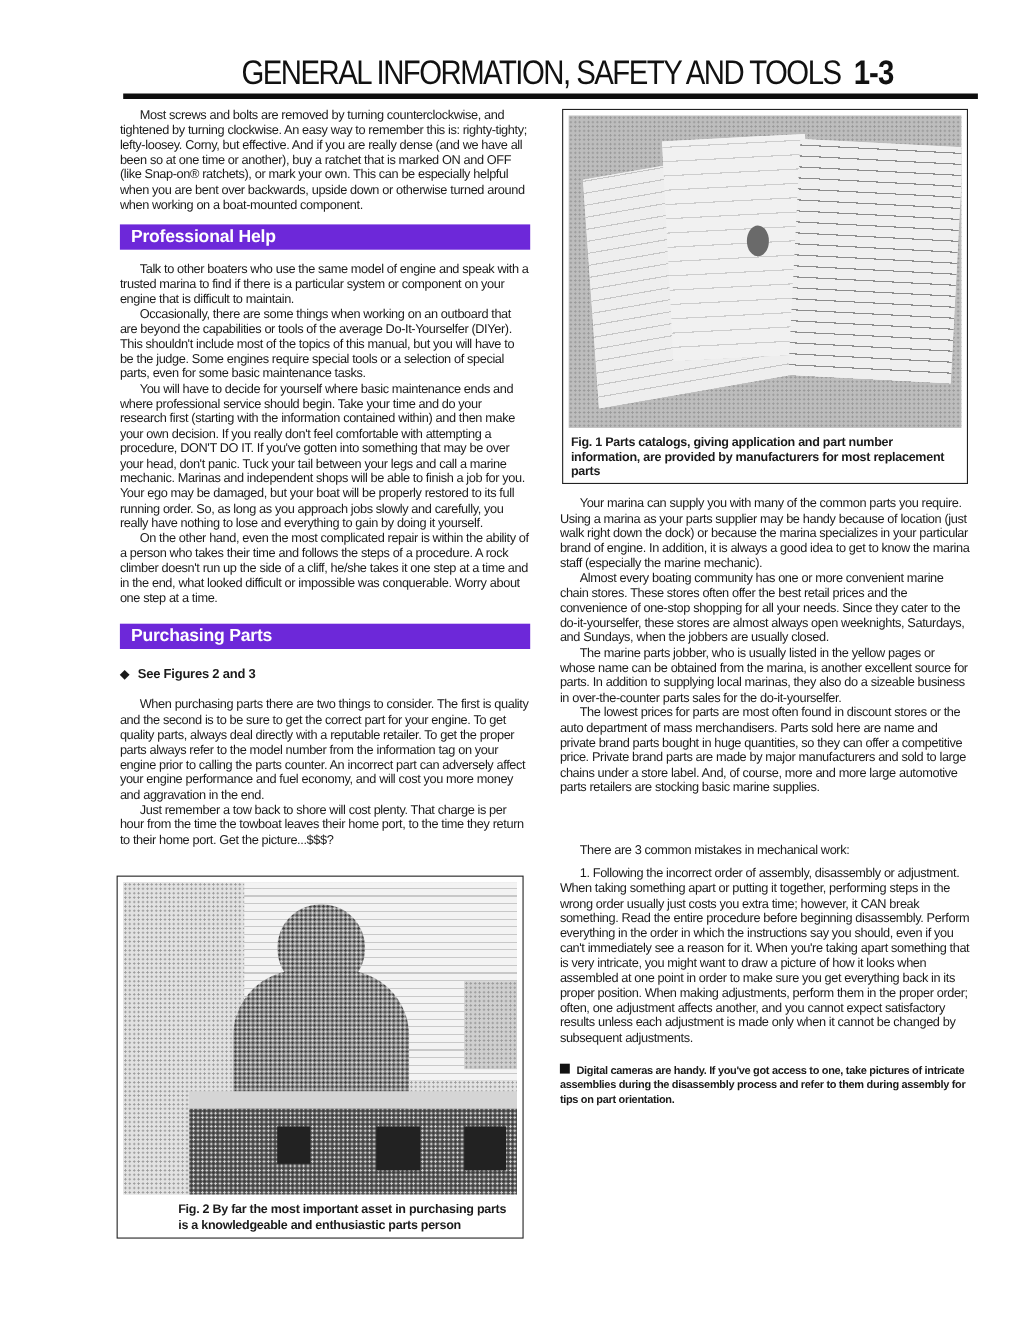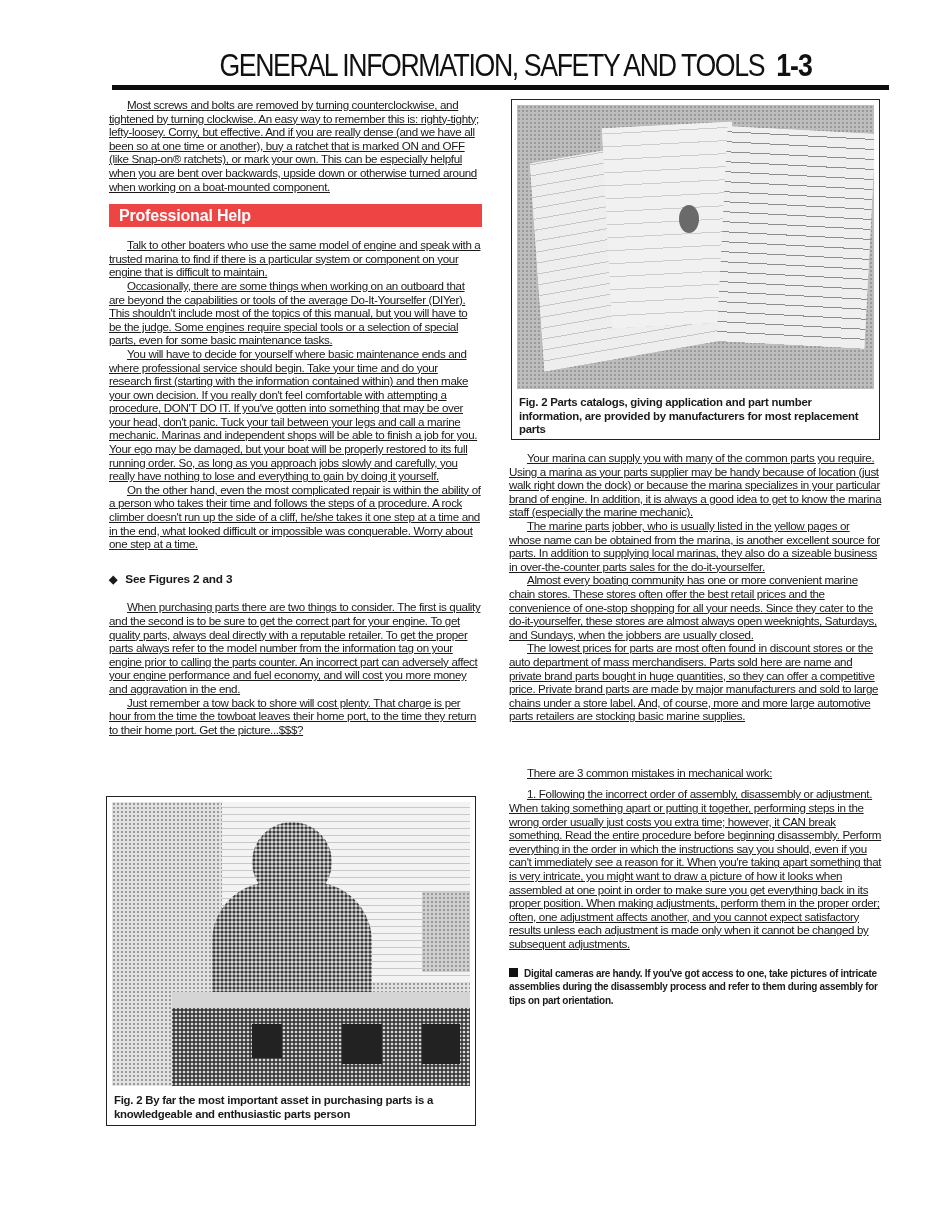--- a/index.html
+++ b/index.html
@@ -6,27 +6,27 @@
   body { width:935px; height:1209px; position:relative; overflow:hidden;
          font-family:"Liberation Sans", sans-serif; color:#1a1a1a; }
   .page-header { position:absolute; left:0; top:0; width:864px; height:90px; }
   .header-title { position:absolute; right:52px; top:48px; font-size:31px; letter-spacing:-1.6px;
                   font-family:"Liberation Sans Narrow","Liberation Sans", sans-serif; transform:scaleX(0.86);
                   transform-origin:right center; white-space:nowrap; color:#111; }
   .header-title .pg { font-weight:bold; margin-left:14px; letter-spacing:-1px; }
   .header-rule { position:absolute; left:112px; top:85px; width:777px; height:5px; background:#0d0d0d; }
 
   .col { position:absolute; font-size:11.6px; line-height:13.6px; letter-spacing:-0.35px; }
-  .col p { margin:0; text-indent:18px; text-align:left;text-decoration:underline; }
+  .col p { margin:0; text-indent:18px; text-align:left; }
   .left-col { left:109px; top:98px; width:373px; }
   .right-col { left:509px; width:375px; }
 
-  .sec-bar { background:#ef4444; color:#fff; font-weight:bold; font-size:16px; height:23px;
+  .sec-bar { background:#6d28d9; color:#fff; font-weight:bold; font-size:16px; height:23px;
              line-height:23px; padding-left:10px; letter-spacing:-0.2px; margin:0; }
-  .bullet-ref { font-weight:bold; font-size:11.8px; margin:6px 0 14px 0; letter-spacing:-0.2px; }
+  .bullet-ref { font-weight:bold; font-size:11.8px; margin:16px 0 14px 0; letter-spacing:-0.2px; }
   .bullet-ref .diamond { display:inline-block; font-size:11px; margin-right:8px; }
 
   .figure { position:absolute; border:1.5px solid #222; background:#fff; }
   .fig-photo { position:absolute; left:5px; top:5px; right:5px; overflow:hidden; }
   .fig-caption { position:absolute; left:7px; right:6px; font-weight:bold; font-size:11.4px;
                  line-height:13.5px; letter-spacing:-0.25px; }
 
   .halftone-dark {
     background-color:#8e8e8e;
     background-image: radial-gradient(#3a3a3a 35%, transparent 40%), radial-gradient(#d8d8d8 30%, transparent 35%);
@@ -55,20 +55,21 @@
 
   <div style="height:11px"></div>
   <div class="sec-bar">Professional Help</div>
   <div style="height:11px"></div>
   <p>Talk to other boaters who use the same model of engine and speak with a trusted marina to find if there is a particular system or component on your engine that is difficult to maintain.</p>
   <p>Occasionally, there are some things when working on an outboard that are beyond the capabilities or tools of the average Do-It-Yourselfer (DIYer). This shouldn't include most of the topics of this manual, but you will have to be the judge. Some engines require special tools or a selection of special parts, even for some basic maintenance tasks.</p>
   <p>You will have to decide for yourself where basic maintenance ends and where professional service should begin. Take your time and do your research first (starting with the information contained within) and then make your own decision. If you really don't feel comfortable with attempting a procedure, DON'T DO IT. If you've gotten into something that may be over your head, don't panic. Tuck your tail between your legs and call a marine mechanic. Marinas and independent shops will be able to finish a job for you. Your ego may be damaged, but your boat will be properly restored to its full running order. So, as long as you approach jobs slowly and carefully, you really have nothing to lose and everything to gain by doing it yourself.</p>
   <p>On the other hand, even the most complicated repair is within the ability of a person who takes their time and follows the steps of a procedure. A rock climber doesn't run up the side of a cliff, he/she takes it one step at a time and in the end, what looked difficult or impossible was conquerable. Worry about one step at a time.</p>
 
   <div style="height:16px"></div>
+  <div class="sec-bar">Purchasing Parts</div>
   <div class="bullet-ref">
     <span class="diamond">◆</span><span>See Figures 2 and 3</span>
   </div>
   <p>When purchasing parts there are two things to consider. The first is quality and the second is to be sure to get the correct part for your engine. To get quality parts, always deal directly with a reputable retailer. To get the proper parts always refer to the model number from the information tag on your engine prior to calling the parts counter. An incorrect part can adversely affect your engine performance and fuel economy, and will cost you more money and aggravation in the end.</p>
   <p>Just remember a tow back to shore will cost plenty. That charge is per hour from the time the towboat leaves their home port, to the time they return to their home port. Get the picture...$$$?</p>
 </div>
 
 <div class="figure" style="left:106px; top:796px; width:368px; height:328px;">
   <div class="fig-photo halftone-light" style="height:284px;">
 
@@ -79,41 +80,41 @@
     <div class="halftone-dark" style="position:absolute; left:140px; top:20px; width:80px; height:80px; border-radius:50%;"></div>
 
     <div class="halftone-light" style="position:absolute; left:310px; top:90px; width:50px; height:80px; background-color:#cfcfcf;"></div>
 
     <div style="position:absolute; left:60px; top:190px; width:300px; height:16px; background:#d5d5d5;"></div>
     <div class="halftone-dark" style="position:absolute; left:60px; top:206px; width:300px; height:78px; background-color:#5a5a5a;"></div>
     <div style="position:absolute; left:140px; top:222px; width:30px; height:34px; background:#222;"></div>
     <div style="position:absolute; left:230px; top:222px; width:40px; height:40px; background:#222;"></div>
     <div style="position:absolute; left:310px; top:222px; width:38px; height:40px; background:#222;"></div>
   </div>
-  <div class="fig-caption" style="top:297px;">Fig. 2  By far the most important asset in purchasing parts is a knowledgeable and enthusiastic parts person</div>
+  <div class="fig-caption" style="top:297px;margin-left:48px;">Fig. 2  By far the most important asset in purchasing parts is a knowledgeable and enthusiastic parts person</div>
 </div>
 
 <div class="figure" style="left:511px; top:99px; width:367px; height:339px;">
   <div class="fig-photo halftone-light" style="height:284px; background-color:#bdbdbd;">
 
     <div style="position:absolute; left:20px; top:40px; width:200px; height:210px; background:#eeeeee; transform:skewY(-6deg) rotate(-4deg);
                 background-image:repeating-linear-gradient(0deg,#eeeeee 0 10px,#c6c6c6 10px 11px);"></div>
     <div style="position:absolute; left:90px; top:20px; width:130px; height:200px; background:#f1f1f1; transform:rotate(-3deg);
                 background-image:repeating-linear-gradient(0deg,#f1f1f1 0 12px,#cdcdcd 12px 13px);"></div>
     <div style="position:absolute; left:205px; top:25px; width:148px; height:215px; background:#efefef; transform:rotate(3deg);
                 background-image:repeating-linear-gradient(0deg,#efefef 0 9px,#8c8c8c 9px 10px);"></div>
     <div style="position:absolute; left:162px; top:100px; width:20px; height:28px; border-radius:50%; background:#6a6a6a;"></div>
   </div>
-  <div class="fig-caption" style="top:296px;">Fig. 2  Parts catalogs, giving application and part number information, are provided by manufacturers for most replacement parts</div>
+  <div class="fig-caption" style="top:296px;">Fig. 1  Parts catalogs, giving application and part number information, are provided by manufacturers for most replacement parts</div>
 </div>
 
 <div class="col right-col" style="top:451px;">
   <p>Your marina can supply you with many of the common parts you require. Using a marina as your parts supplier may be handy because of location (just walk right down the dock) or because the marina specializes in your particular brand of engine. In addition, it is always a good idea to get to know the marina staff (especially the marine mechanic).</p>
+  <p>Almost every boating community has one or more convenient marine chain stores. These stores often offer the best retail prices and the convenience of one-stop shopping for all your needs. Since they cater to the do-it-yourselfer, these stores are almost always open weeknights, Saturdays, and Sundays, when the jobbers are usually closed.</p>
   <p>The marine parts jobber, who is usually listed in the yellow pages or whose name can be obtained from the marina, is another excellent source for parts. In addition to supplying local marinas, they also do a sizeable business in over-the-counter parts sales for the do-it-yourselfer.</p>
-  <p>Almost every boating community has one or more convenient marine chain stores. These stores often offer the best retail prices and the convenience of one-stop shopping for all your needs. Since they cater to the do-it-yourselfer, these stores are almost always open weeknights, Saturdays, and Sundays, when the jobbers are usually closed.</p>
   <p>The lowest prices for parts are most often found in discount stores or the auto department of mass merchandisers. Parts sold here are name and private brand parts bought in huge quantities, so they can offer a competitive price. Private brand parts are made by major manufacturers and sold to large chains under a store label. And, of course, more and more large automotive parts retailers are stocking basic marine supplies.</p>
 
   <div style="height:27px"></div>
   <div style="height:16px"></div>
   <p>There are 3 common mistakes in mechanical work:</p>
   <div style="height:8px"></div>
   <p>1.  Following the incorrect order of assembly, disassembly or adjustment. When taking something apart or putting it together, performing steps in the wrong order usually just costs you extra time; however, it CAN break something. Read the entire procedure before beginning disassembly. Perform everything in the order in which the instructions say you should, even if you can't immediately see a reason for it. When you're taking apart something that is very intricate, you might want to draw a picture of how it looks when assembled at one point in order to make sure you get everything back in its proper position. When making adjustments, perform them in the proper order; often, one adjustment affects another, and you cannot expect satisfactory results unless each adjustment is made only when it cannot be changed by subsequent adjustments.</p>
   <div style="height:16px"></div>
   <div class="tip">
     <span class="sq"></span><span>Digital cameras are handy. If you've got access to one, take pictures of intricate assemblies during the disassembly process and refer to them during assembly for tips on part orientation.</span>

